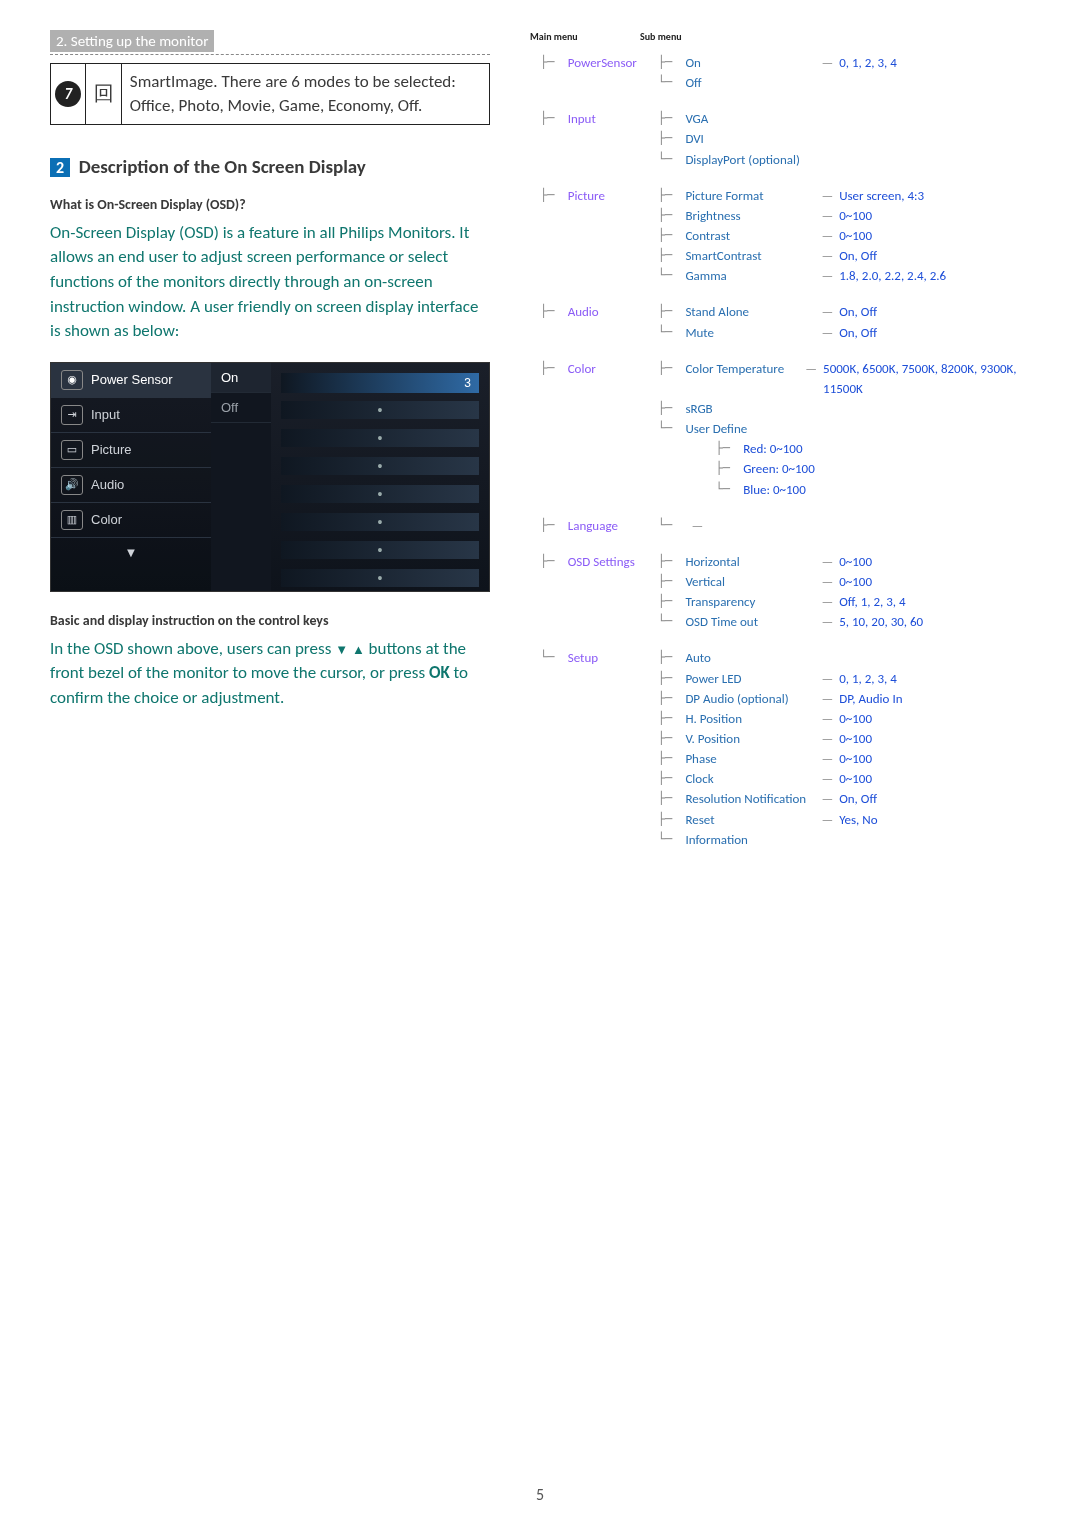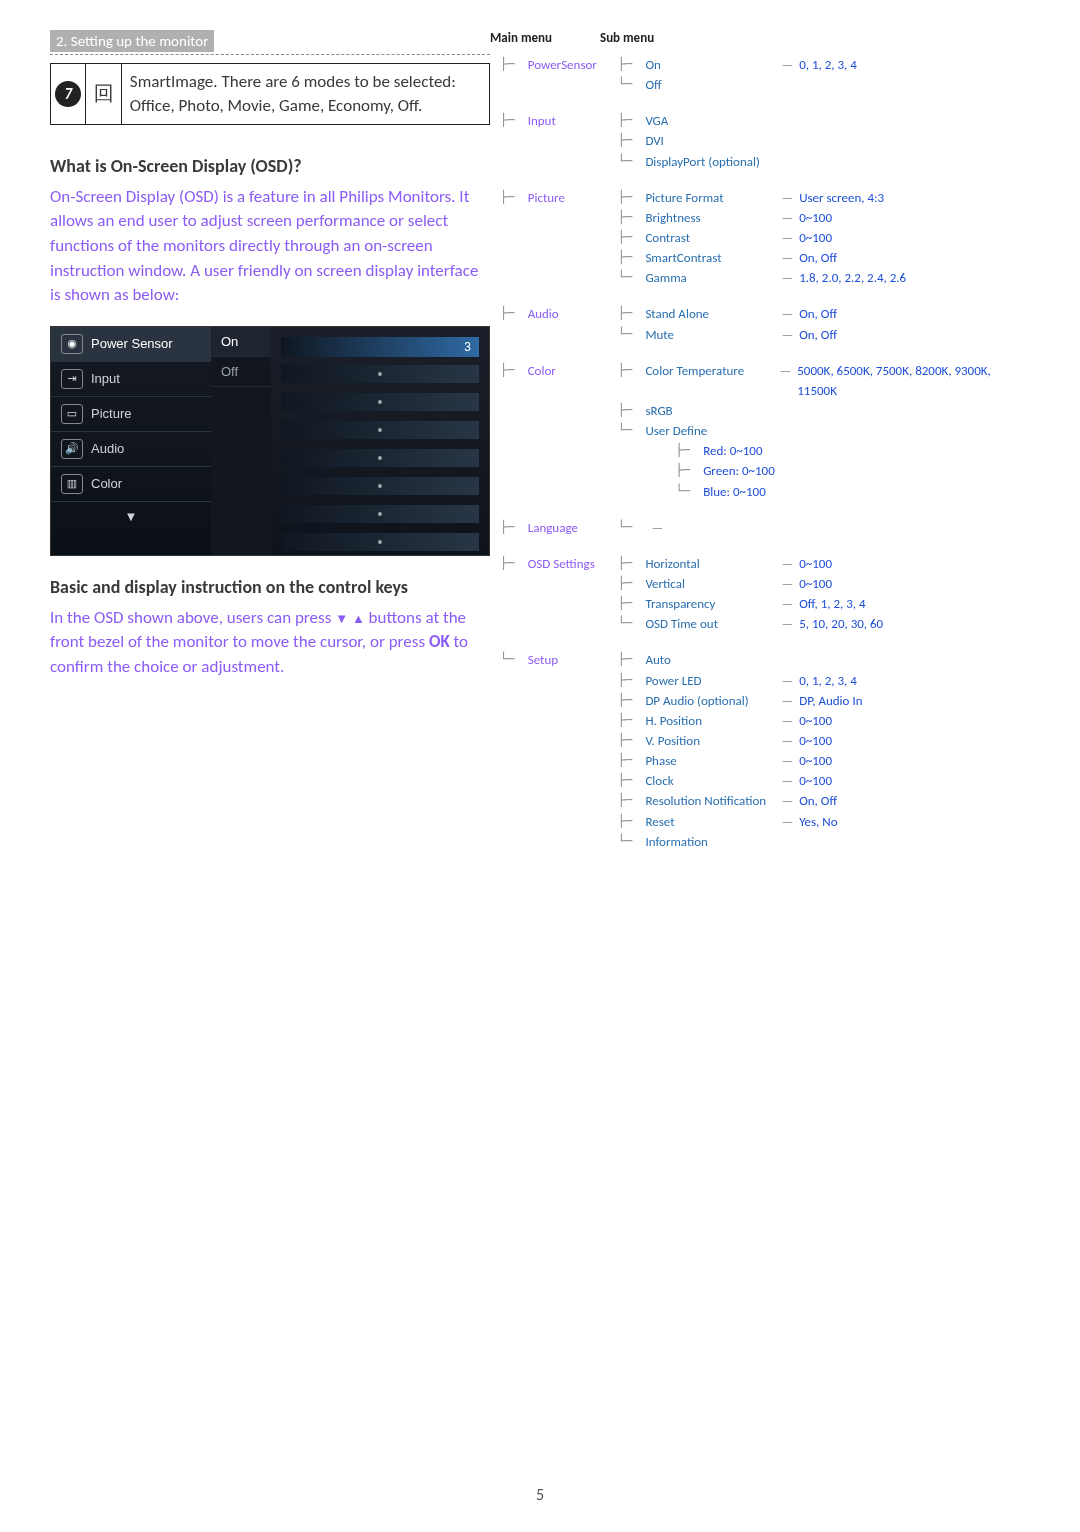--- a/index.html
+++ b/index.html
@@ -7,20 +7,21 @@
     width: 1080px;
     height: 1532px;
     background: #fff;
     font-family: "Gill Sans", "Gill Sans MT", Calibri, sans-serif;
     color: #3a3a3a;
     position: relative;
   }
   .page {
     display: flex;
     padding: 30px 50px 0 50px;
+    gap: 40px;
   }
   .col-left { width: 440px; flex: 0 0 440px; }
   .col-right { flex: 1; font-size: 13px; }
 
   .section-bar {
     background: #b0b0b0;
     color: #fff;
     font-size: 15px;
     padding: 2px 6px;
     display: inline-block;
@@ -50,22 +51,22 @@
     background: #222; color: #fff; border-radius: 50%;
     width: 26px; height: 26px; display: flex; align-items: center; justify-content: center;
     font-weight: bold; font-style: italic; font-size: 15px;
   }
 
   .num-badge {
     background: #0b6fb5; color: #fff; font-weight: bold;
     padding: 0 6px; font-size: 16px;
   }
   .h2 { font-size: 19px; font-weight: 600; margin: 18px 0 10px 0; }
-  .h3 { font-size: 18px; font-weight: 600; margin: 18px 0 8px 0; }
-  .body { font-size: 17px; line-height: 1.45; color: #8b5cf6; }
+  .h3 { font-size: 14px; font-weight: 600; margin: 18px 0 8px 0; }
+  .body { font-size: 17px; line-height: 1.45; color: #0f766e; }
 
   .osd-mock {
     margin: 18px 0 20px 0;
     background: linear-gradient(#1a1f29, #0e131b);
     border: 1px solid #333;
     color: #cfd3d9;
     font-family: Arial, sans-serif;
     font-size: 13px;
     display: flex;
     height: 230px;
@@ -99,21 +100,21 @@
   .osd-right .dotrow {
     position: absolute; left: 10px; right: 10px; height: 18px;
     background: linear-gradient(to right, #0f1721, #283647);
     text-align: center; color: #9aa; font-size: 14px; line-height: 18px;
   }
 
   .arrow-glyph { font-size: 13px; }
   .ok { font-weight: bold; }
 
   
-  .tree-header { display: flex; gap: 20px; font-weight: bold; font-size: 13px; color: #222; margin-bottom: 10px; }
+  .tree-header { display: flex; gap: 20px; font-weight: bold; font-size: 10px; color: #222; margin-bottom: 10px; }
   .tree { color: #2a6fb0; font-size: 13px; line-height: 1.55; padding-left: 10px; }
   .node { display: flex; align-items: flex-start; margin-bottom: 2px; }
   .node .branch { color: #888; margin-right: 6px; white-space: pre; font-family: monospace; font-size: 12px; }
   .node .main { width: 90px; flex: 0 0 90px; color: #8b5cf6; }
   .node .sub { flex: 1; }
   .sub-list { margin-left: 0; }
   .sub-item { display: flex; }
   .sub-item .sbranch { color: #888; margin-right: 6px; white-space: pre; font-family: monospace; font-size: 12px; }
   .sub-item .k { color: #2a6fb0; width: 130px; display: inline-block; }
   .sub-item .dash { color: #888; margin: 0 6px; }
@@ -134,20 +135,24 @@
     <div class="hr-line"></div>
 
     <div class="table7">
       <div class="cell-num">
         <div class="circled">7</div>
       </div>
       <div class="cell-icon">回</div>
       <div class="cell-text">SmartImage. There are 6 modes to be selected: Office, Photo, Movie, Game, Economy, Off.</div>
     </div>
 
+    <div class="h2">
+      <span class="num-badge">2</span>
+      &nbsp;<span>Description of the On Screen Display</span>
+    </div>
 
     <div class="h3">What is On-Screen Display (OSD)?</div>
     <div class="body">On-Screen Display (OSD) is a feature in all Philips Monitors. It allows an end user to adjust screen performance or select functions of the monitors directly through an on-screen instruction window. A user friendly on screen display interface is shown as below:</div>
 
     <div class="osd-mock">
       <div class="osd-left">
         <div class="osd-item active">
             <span class="ico">◉</span>
             <span>Power Sensor</span>
           </div>

